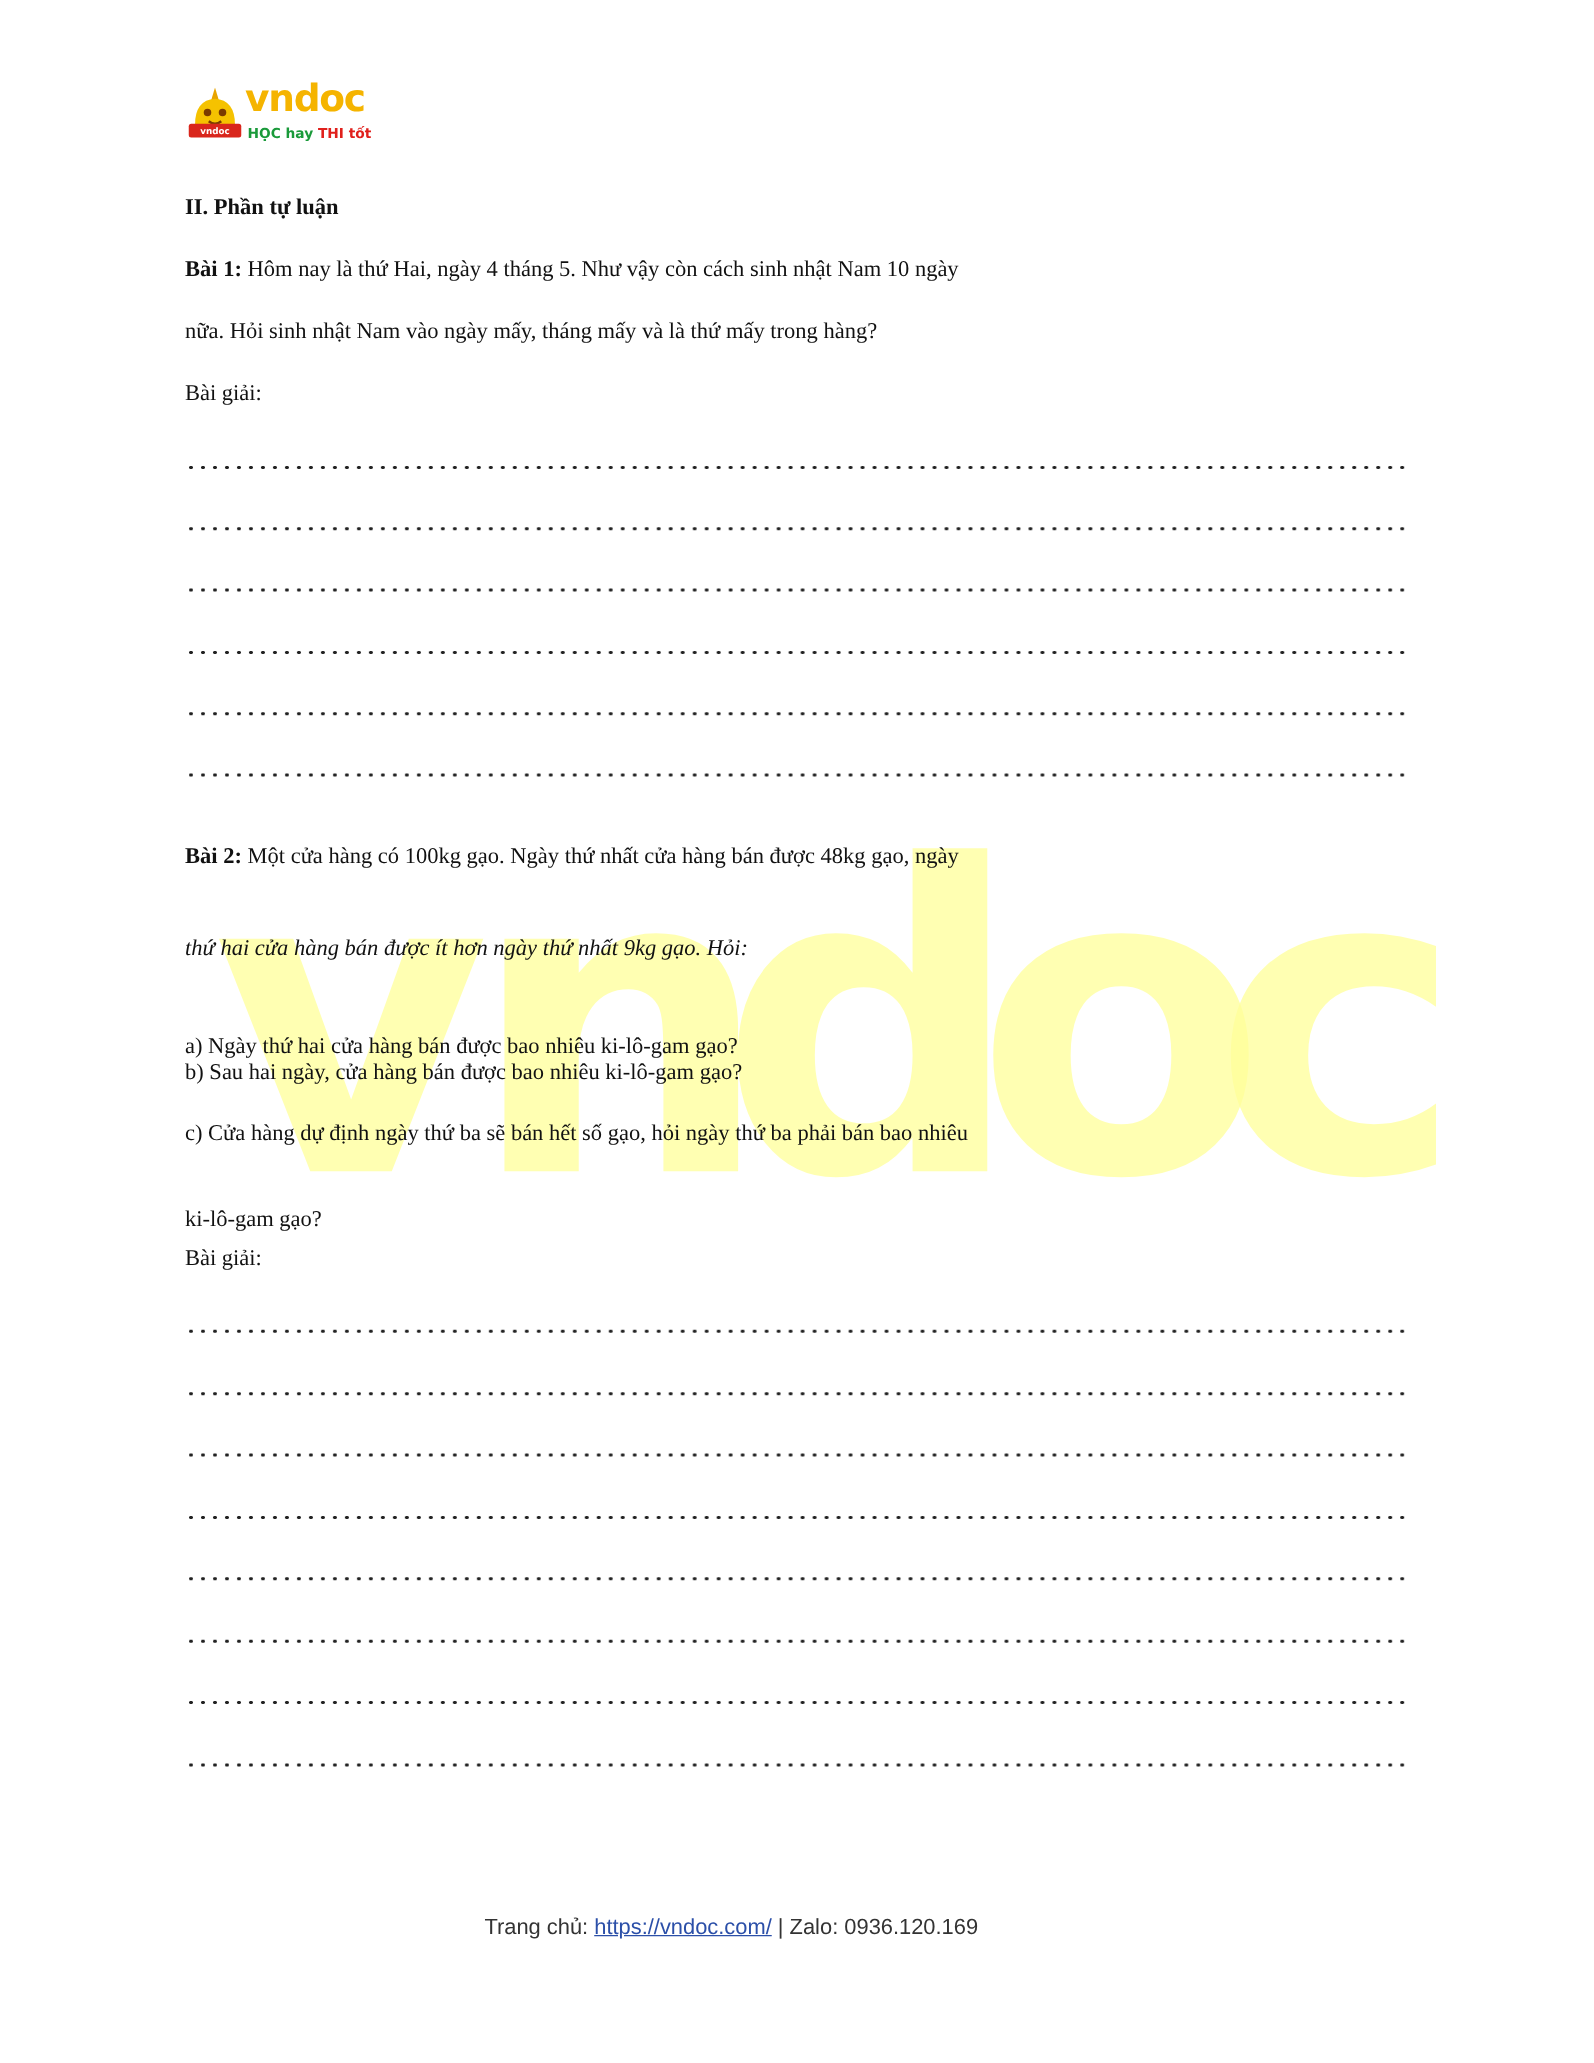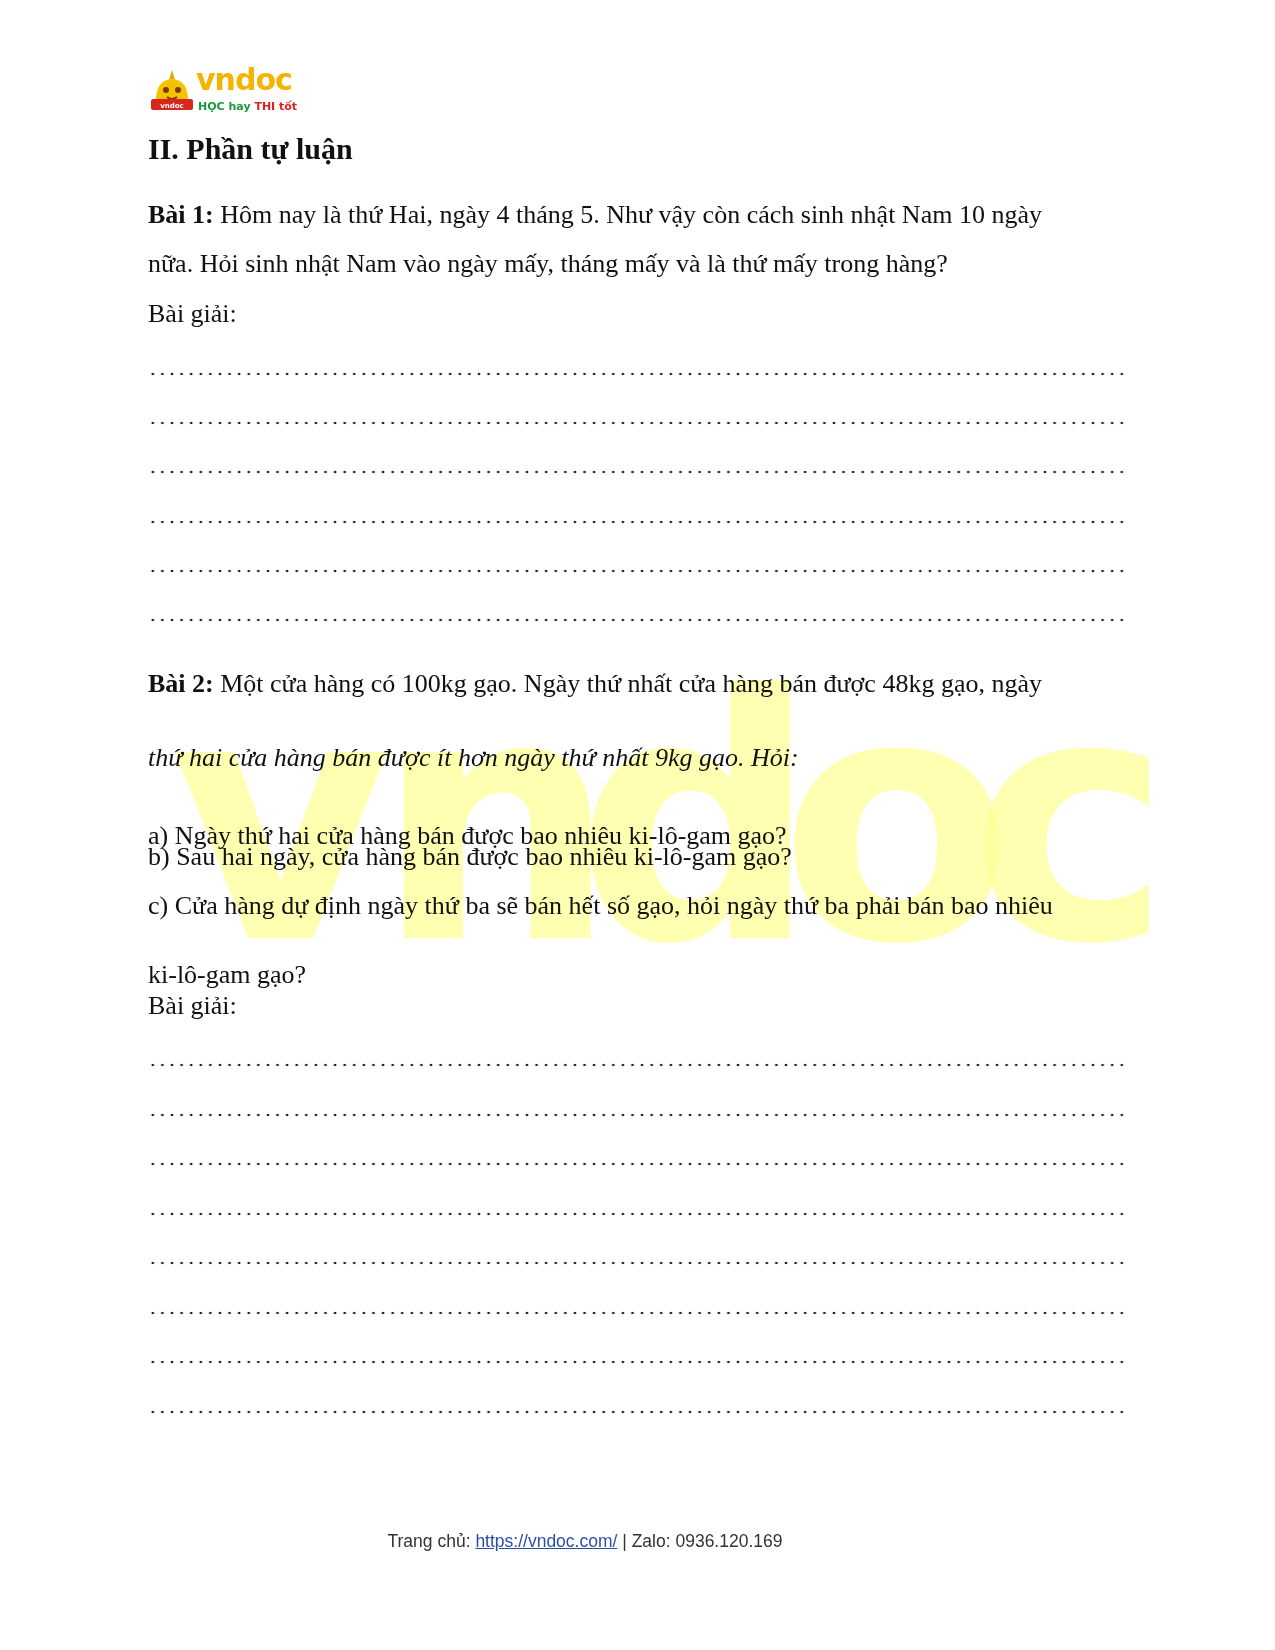--- a/index.html
+++ b/index.html
@@ -18,21 +18,21 @@
   .logo { position: absolute; left: 150px; top: 66px; width: 150px; height: 56px; z-index: 2; }
   .logo .mascot { position: absolute; left: 0; top: 4px; width: 44px; height: 44px; }
   .logo .brand { position: absolute; left: 46px; top: -4px; font-family: "DejaVu Sans", sans-serif;
                  font-weight: bold; font-size: 30px; color: #f5b400; letter-spacing: -1px; }
   .logo .slogan { position: absolute; left: 48px; top: 34px; font-family: "DejaVu Sans", sans-serif;
                   font-weight: bold; font-size: 11px; white-space: nowrap; }
   .logo .slogan .g { color: #1a9a3a; }
   .logo .slogan .r { color: #e0201c; }
 
   .content { position: absolute; left: 148px; top: 0; width: 1002px; z-index: 1; }
-  .line { position: absolute; left: 0; white-space: nowrap; font-size: 26px; line-height: 30px; }
+  .line { position: absolute; left: 0; white-space: nowrap; font-size: 18px; line-height: 30px; }
   .center { left: 0; width: 1002px; text-align: left; }
   .b { font-weight: bold; }
 
   .dots { position: absolute; left: 0; width: 980px; height: 4px;
           background-image: radial-gradient(circle, #222 1.3px, transparent 1.6px);
           background-size: 9.6px 4px; background-repeat: repeat-x; }
 
   .footer { position: absolute; left: 0; width: 1170px; top: 1531px; text-align: center;
             font-family: "Liberation Sans", "DejaVu Sans", sans-serif; font-size: 17.5px; color: #333; z-index: 2; }
   .footer a { color: #2b4fa8; text-decoration: underline; }
@@ -58,21 +58,21 @@
       <circle cx="28" cy="20" r="3" fill="#7a3b00"></circle>
       <path d="M17 27 Q22 31 27 27" stroke="#7a3b00" stroke-width="2" fill="none"></path>
       <rect x="1" y="29" width="42" height="11" rx="2" fill="#d9261c"></rect>
       <text x="22" y="37.5" font-size="7" text-anchor="middle" fill="#fff" font-family="DejaVu Sans, sans-serif" font-weight="bold">vndoc</text>
     </svg>
     <div class="brand">vndoc</div>
     <div class="slogan"><span class="g">HỌC hay </span><span class="r">THI tốt</span></div>
   </div>
 
   <div class="content">
-    <div class="line b" style="top:134px; font-size:30px;">II. Phần tự luận</div>
+    <div class="line b" style="top:150px; font-size:18px;">II. Phần tự luận</div>
 
     <div class="line" style="top:200px;"><span class="b">Bài 1:</span><span> Hôm nay là thứ Hai, ngày 4 tháng 5. Như vậy còn cách sinh nhật Nam 10 ngày</span></div>
     <div class="line" style="top:249px;">nữa. Hỏi sinh nhật Nam vào ngày mấy, tháng mấy và là thứ mấy trong hàng?</div>
     <div class="line center" style="top:299px;">Bài giải:</div>
 
     <div class="dots" style="top:372px;"></div>
     <div class="dots" style="top:421px;"></div>
     <div class="dots" style="top:470px;"></div>
     <div class="dots" style="top:520px;"></div>
     <div class="dots" style="top:569px;"></div>

